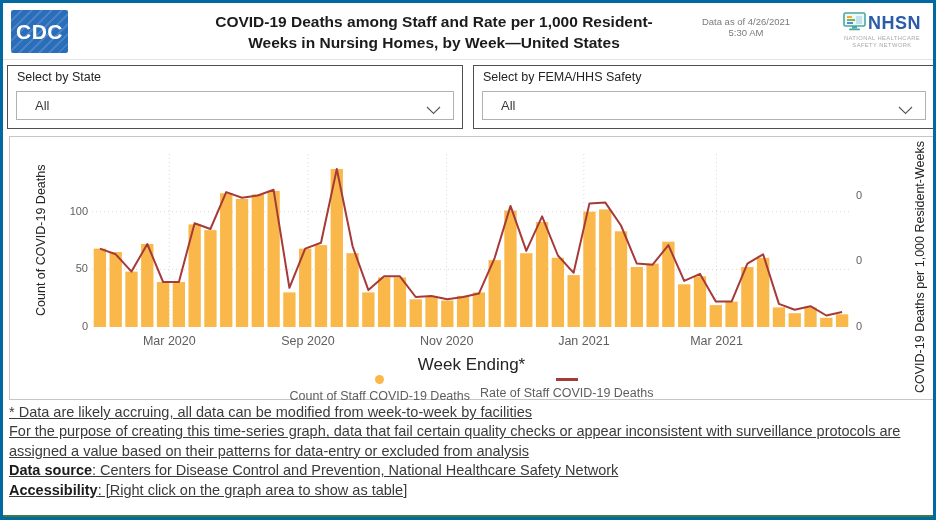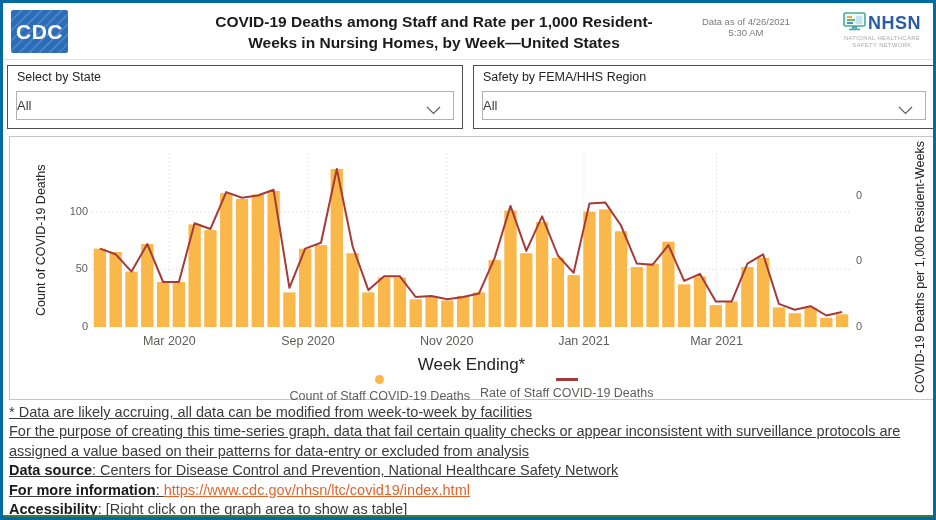--- a/index.html
+++ b/index.html
@@ -26,21 +26,21 @@
 
   
   .filter-box { position:absolute; top:62px; height:64px; background:#fff;
                 border:1.5px solid #4f4f4f; }
   .filter-box.state { left:4px; width:456px; }
   .filter-box.region { left:470px; width:462px; }
   .filter-label { position:absolute; left:9px; top:4px; font-size:12.5px; color:#252423; }
   .dropdown { position:absolute; left:8px; right:8px; top:25px; height:29px;
               border:1px solid #b3b0ad; background:#fff; cursor:pointer;
               display:flex; align-items:center; }
-  .dropdown-value { margin-left:0; font-size:13px; color:#3b3b3b; }
+  .dropdown-value { margin-left:18px; font-size:13px; color:#3b3b3b; }
   .chevron { position:absolute; right:12px; top:9px; }
 
   
   .chart-panel { position:absolute; left:6px; top:133px; width:925px; height:264px;
                  background:#fff; border:1px solid #c8c6c4; }
   .y-left-title, .y-right-title {
       position:absolute; writing-mode:vertical-rl; transform:rotate(180deg);
       font-size:12.5px; color:#252423; text-align:center; }
   .y-left-title  { left:24px; top:10px; height:186px; }
   .y-right-title { right:6px; top:2px; height:256px; }
@@ -112,21 +112,21 @@
     <div class="dropdown">
       <span class="dropdown-value">All</span>
       <span class="chevron">
         <svg width="15" height="9" viewBox="0 0 15 9">
           <polyline points="1,1 7.5,7.5 14,1" fill="none" stroke="#605e5c" stroke-width="1.2"></polyline>
         </svg>
       </span>
     </div>
   </div>
   <div class="filter-box region">
-    <div class="filter-label">Safety by FEMA/HHS Region</div>
+    <div class="filter-label">Select by FEMA/HHS Safety</div>
     <div class="dropdown">
       <span class="dropdown-value">All</span>
       <span class="chevron">
         <svg width="15" height="9" viewBox="0 0 15 9">
           <polyline points="1,1 7.5,7.5 14,1" fill="none" stroke="#605e5c" stroke-width="1.2"></polyline>
         </svg>
       </span>
     </div>
   </div>
 
@@ -220,17 +220,16 @@
         <span class="legend-line"></span>
         <span>Rate of Staff COVID-19 Deaths</span>
       </div>
     </div>
   </div>
 
   <div class="footer">
     <div>* Data are likely accruing, all data can be modified from week-to-week by facilities</div>
     <div>For the purpose of creating this time-series graph, data that fail certain quality checks or appear inconsistent with surveillance protocols are assigned a value based on their patterns for data-entry or excluded from analysis</div>
     <div><b>Data source</b><span>: Centers for Disease Control and Prevention, National Healthcare Safety Network</span></div>
-    <div><b>For more information</b><span>: </span><a>https://www.cdc.gov/nhsn/ltc/covid19/index.html</a></div>
     <div><b>Accessibility</b><span>: [Right click on the graph area to show as table]</span></div>
   </div>
   <div class="green-bar"></div>
 </div>
 
 </body></html>

